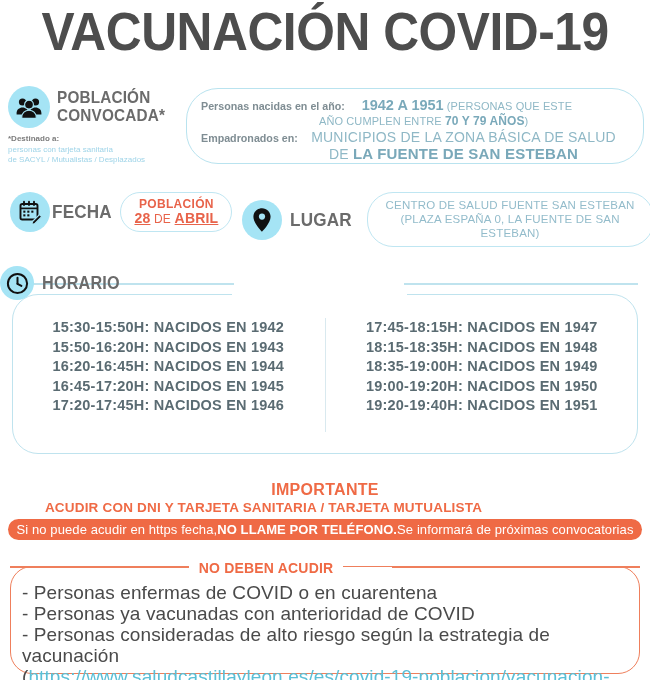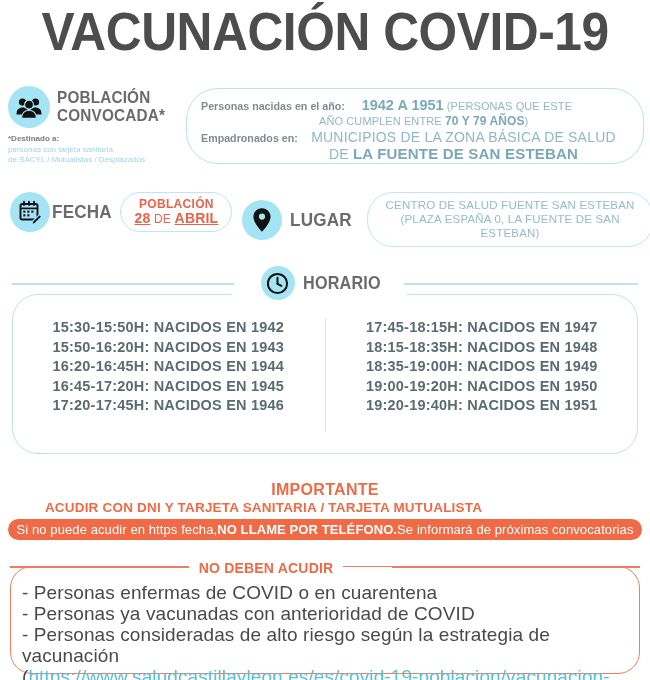--- a/index.html
+++ b/index.html
@@ -225,21 +225,21 @@
     box-sizing: border-box;
     background: #fff;
   }
   .horario-head {
     position: absolute;
     left: 0;
     top: 266px;
     width: 650px;
     display: flex;
     align-items: center;
-    justify-content: center;
+    justify-content: flex-start;
     gap: 8px;
     z-index: 3;
   }
   .horario-head .icon-circle { width: 34px; height: 34px; }
   .horario-label {
     font-size: 18px;
     color: #6b6b6b;
   }
   
   .horario-mask {

